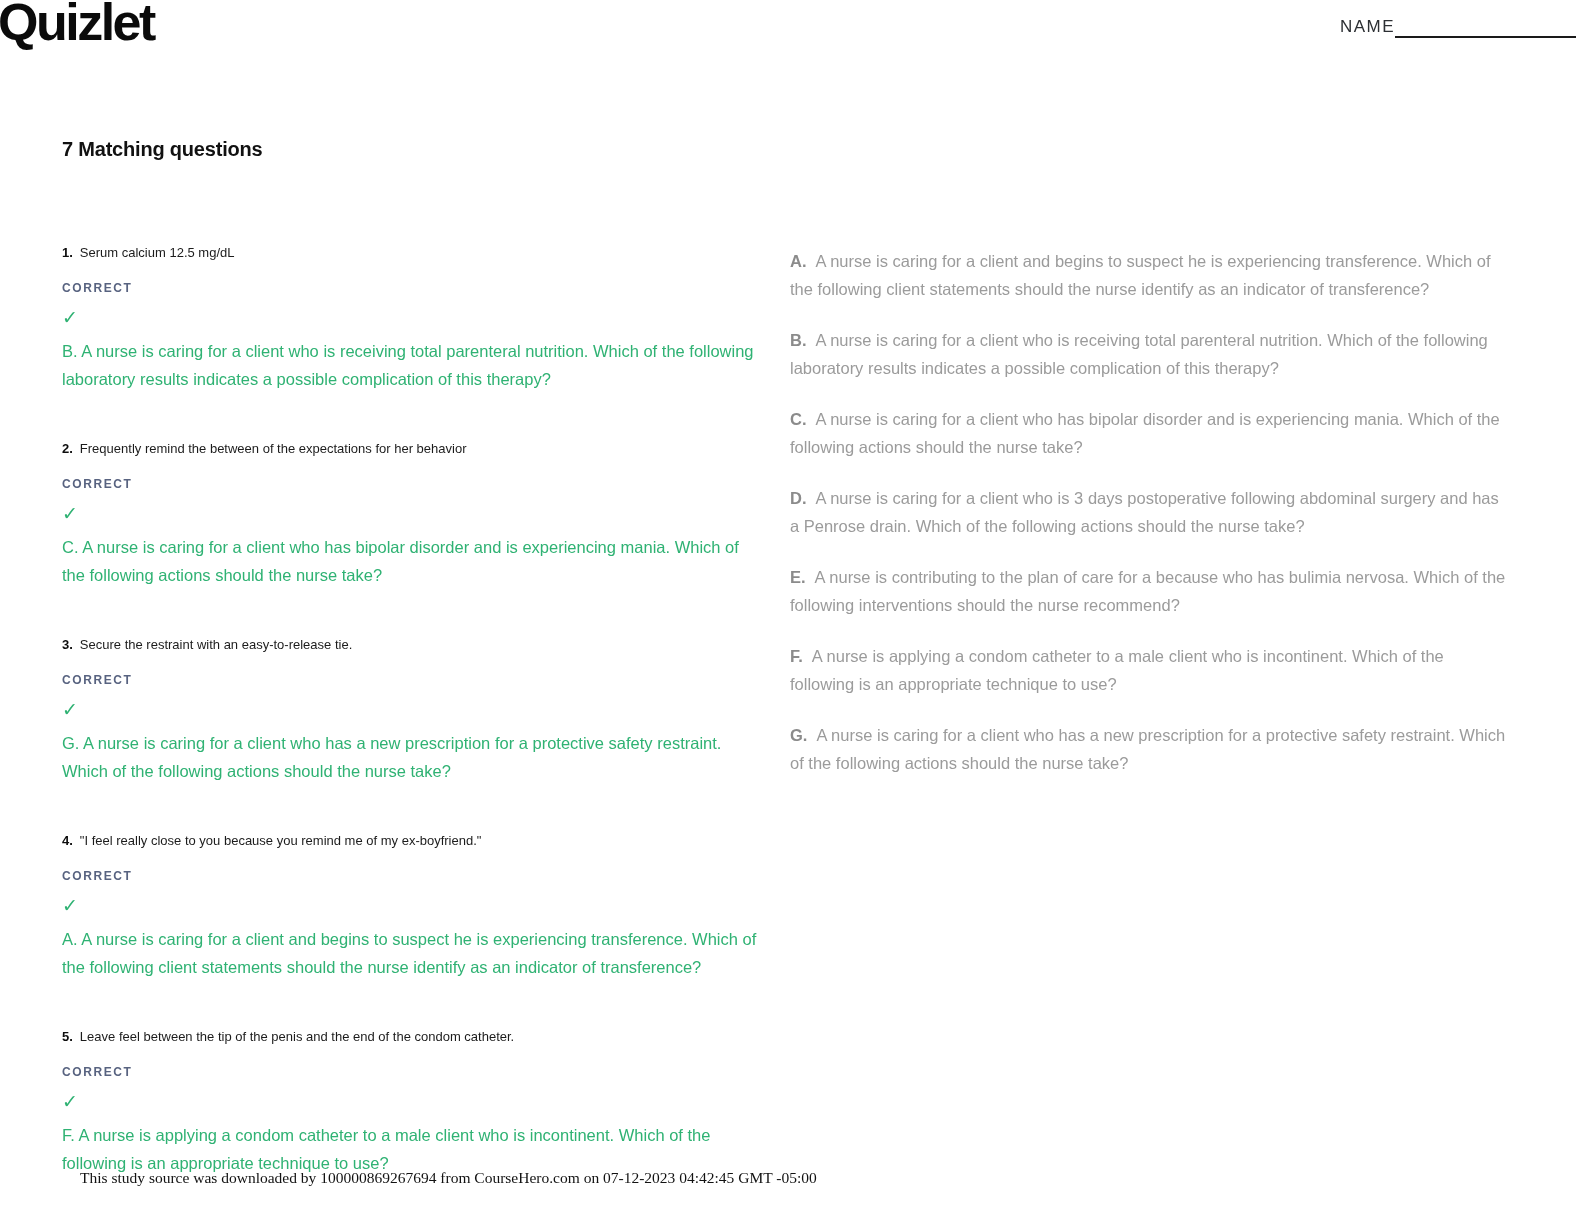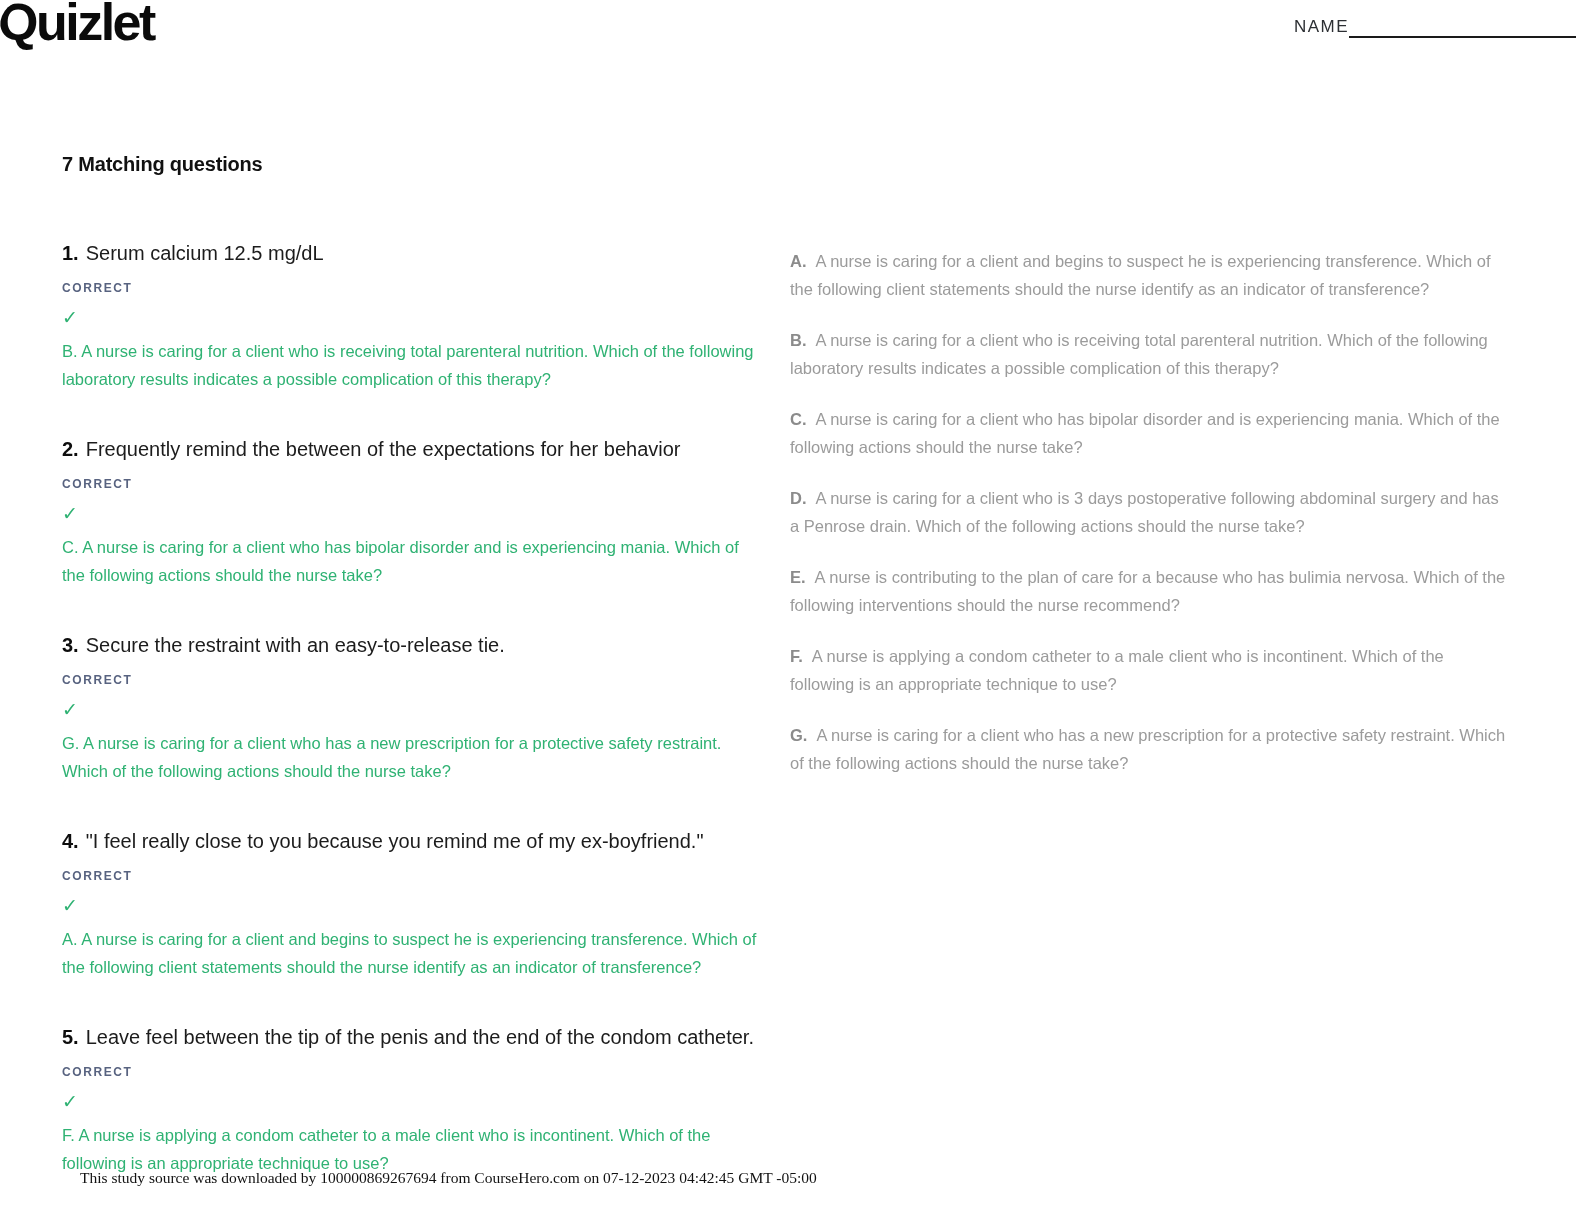--- a/index.html
+++ b/index.html
@@ -4,66 +4,65 @@
 <style>
   * { margin:0; padding:0; box-sizing:border-box; }
   html,body { background:#ffffff; }
   .page {
     position:relative;
     width:1584px;
     height:1224px;
     background:#ffffff;
     font-family:"Liberation Sans", sans-serif;
     overflow:hidden;
-    border-radius:26px;
   }
   .logo {
     position:absolute;
     left:-2px; top:-8px;
     font-size:52px;
     font-weight:800;
     letter-spacing:-2.5px;
     color:#0b0b0b;
     line-height:60px;
   }
   .namebox {
     position:absolute;
-    left:1294px; right:8px; top:16px;
+    left:1340px; right:8px; top:16px;
     display:flex;
     align-items:flex-end;
     justify-content:center;
   }
   .namebox .name-label {
     font-size:17px;
     letter-spacing:1.5px;
     color:#2c2f33;
     font-weight:400;
     line-height:22px;
   }
   .namebox .name-line {
     flex:1;
     border-bottom:2px solid #1a1a1a;
     height:20px;
   }
   .title {
     position:absolute;
-    left:62px; top:153px;
+    left:62px; top:138px;
     font-size:20px;
     font-weight:700;
     color:#111111;
     letter-spacing:-0.2px;
   }
   .left-col {
     position:absolute;
     left:62px; top:241px;
     width:698px;
   }
   .q { margin-bottom:44px; }
   .q-prompt {
-    font-size:20px;
+    font-size:13px;
     color:#1c1c1c;
     line-height:24px;
     margin-bottom:12px;
   }
   .q-num {
     font-weight:700;
     color:#0d0d0d;
     margin-right:7px;
   }
   .q-correct {

